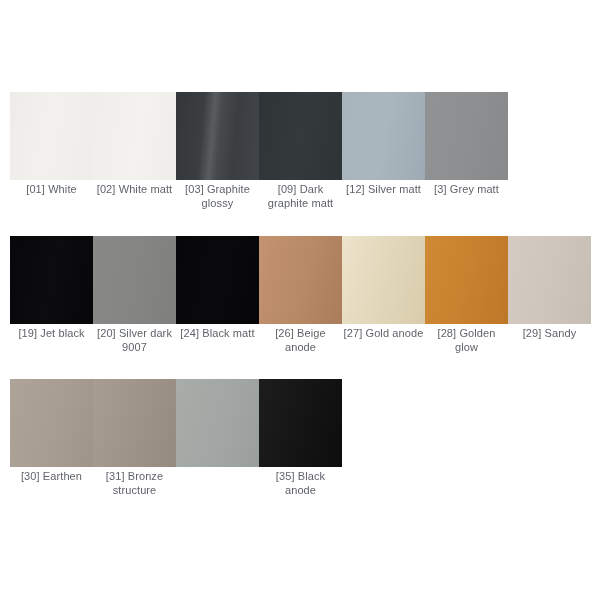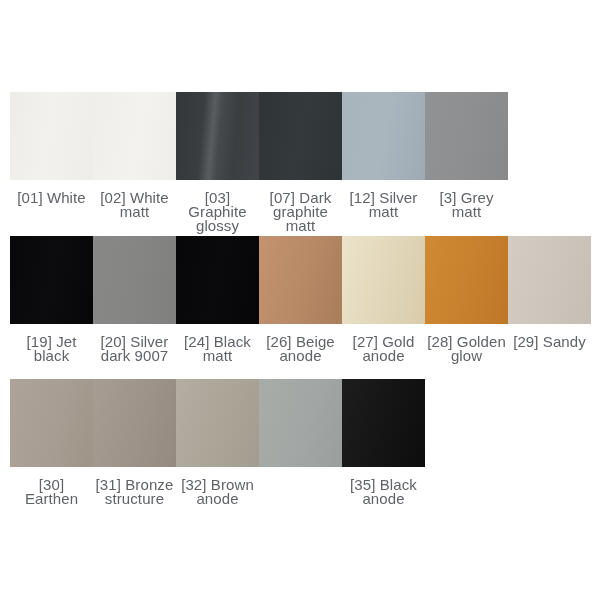--- a/index.html
+++ b/index.html
@@ -38,25 +38,25 @@
     display: flex;
     flex-direction: column;
     align-items: center;
   }
   .swatch-chip {
     width: 83px;
     height: 88px;
     display: block;
   }
   .swatch-label {
-    margin-top: 11px;
+    margin-top: 2px;
     width: 80px;
     text-align: center;
     font-family: "Liberation Sans", sans-serif;
-    font-size: 15px;
+    font-size: 11px;
     line-height: 14px;
     color: #5f6368;
     letter-spacing: 0.1px;
     word-wrap: break-word;
     white-space: normal;
   }
 </style>
 </head>
 <body>
 
@@ -70,21 +70,21 @@
       <div class="swatch-cell">
         <div class="swatch-chip" style="background: linear-gradient(100deg, rgb(239, 238, 234) 0%, rgb(243, 242, 238) 55%, rgb(238, 237, 233) 100%);"></div>
         <div class="swatch-label">[02] White matt</div>
       </div>
       <div class="swatch-cell">
         <div class="swatch-chip" style="background: linear-gradient(95deg, rgb(51, 55, 58) 0%, rgb(58, 62, 65) 32%, rgb(89, 93, 95) 44%, rgb(70, 74, 77) 52%, rgb(58, 62, 65) 70%, rgb(65, 69, 74) 100%);"></div>
         <div class="swatch-label">[03] Graphite glossy</div>
       </div>
       <div class="swatch-cell">
         <div class="swatch-chip" style="background: linear-gradient(100deg, rgb(47, 52, 54) 0%, rgb(52, 58, 59) 50%, rgb(46, 51, 53) 100%);"></div>
-        <div class="swatch-label">[07] Dark graphite matt</div>
+        <div class="swatch-label">[09] Dark graphite matt</div>
       </div>
       <div class="swatch-cell">
         <div class="swatch-chip" style="background: linear-gradient(100deg, rgb(169, 181, 189) 0%, rgb(170, 182, 190) 50%, rgb(159, 171, 180) 100%);"></div>
         <div class="swatch-label">[12] Silver matt</div>
       </div>
       <div class="swatch-cell">
         <div class="swatch-chip" style="background: linear-gradient(100deg, rgb(145, 146, 148) 0%, rgb(142, 143, 145) 50%, rgb(136, 137, 139) 100%);"></div>
         <div class="swatch-label">[3] Grey matt</div>
       </div>
     </div>
@@ -121,24 +121,20 @@
   <div class="swatch-row row-3">
       <div class="swatch-cell">
         <div class="swatch-chip" style="background: linear-gradient(105deg, rgb(174, 163, 152) 0%, rgb(168, 157, 146) 55%, rgb(158, 148, 136) 100%);"></div>
         <div class="swatch-label">[30] Earthen</div>
       </div>
       <div class="swatch-cell">
         <div class="swatch-chip" style="background: linear-gradient(105deg, rgb(168, 157, 146) 0%, rgb(158, 147, 137) 55%, rgb(148, 138, 128) 100%);"></div>
         <div class="swatch-label">[31] Bronze structure</div>
       </div>
       <div class="swatch-cell">
-        <div class="swatch-chip" style="background: linear-gradient(105deg, rgb(179, 173, 162) 0%, rgb(171, 165, 152) 55%, rgb(163, 156, 144) 100%);"></div>
-        <div class="swatch-label">[32] Brown anode</div>
-      </div>
-      <div class="swatch-cell">
         <div class="swatch-chip" style="background: linear-gradient(105deg, rgb(169, 173, 169) 0%, rgb(162, 166, 164) 55%, rgb(154, 158, 156) 100%);"></div>
       </div>
       <div class="swatch-cell">
         <div class="swatch-chip" style="background: linear-gradient(105deg, rgb(29, 29, 29) 0%, rgb(20, 20, 20) 55%, rgb(13, 13, 13) 100%);"></div>
         <div class="swatch-label">[35] Black anode</div>
       </div>
     </div>
 
 </div>
 

